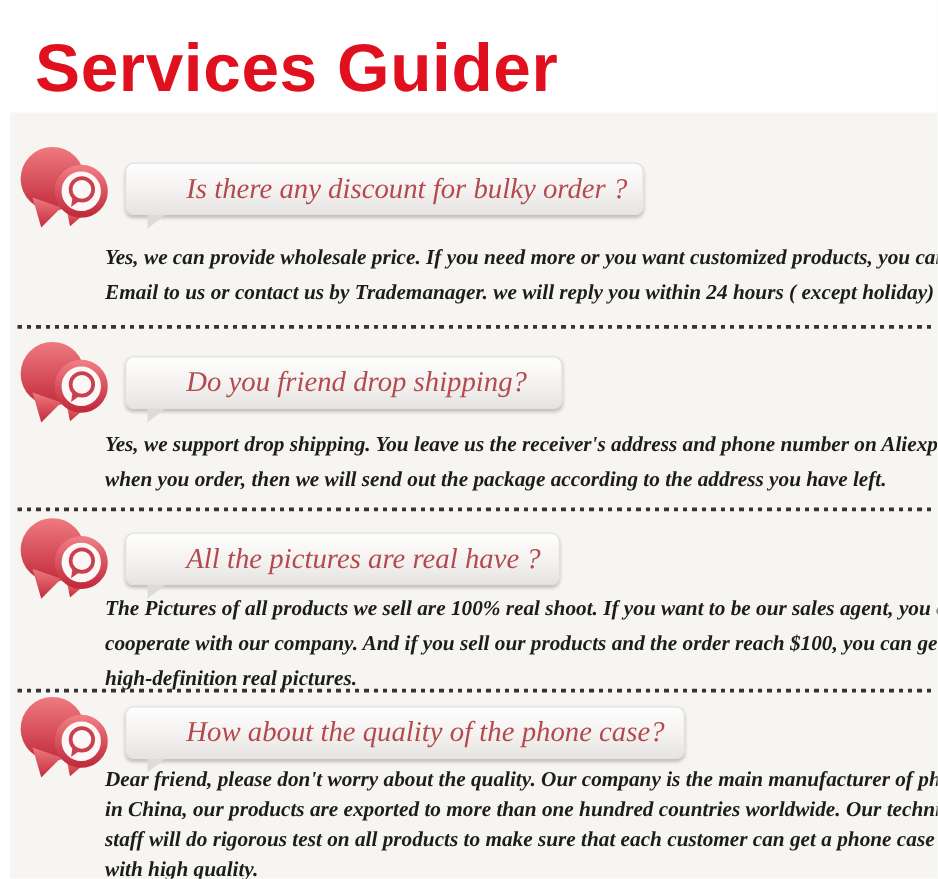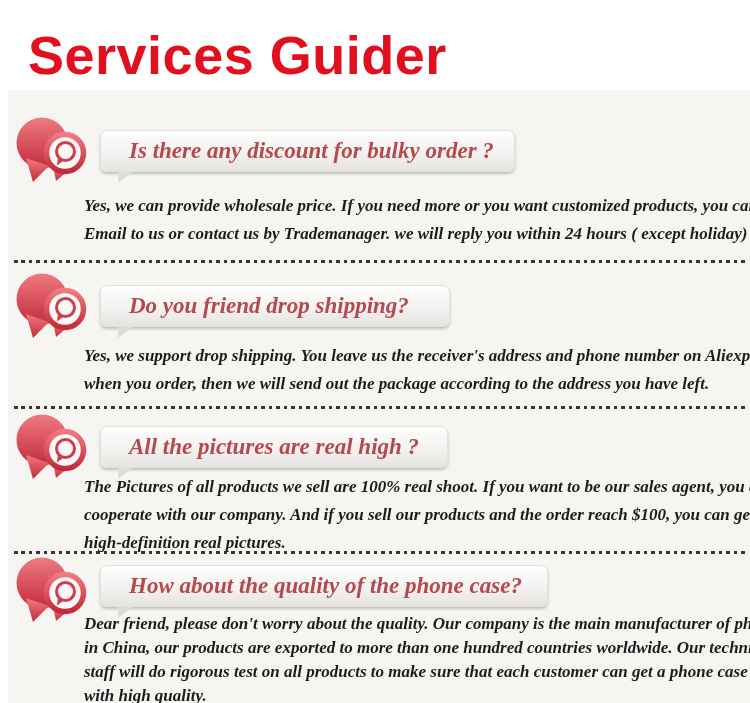--- a/index.html
+++ b/index.html
@@ -60,24 +60,25 @@
     border: 1px solid #e3e1de;
     box-shadow: 0 2px 3px rgba(0,0,0,0.22);
     display: flex;
     align-items: center;
     box-sizing: border-box;
     padding-left: 28px;
   }
   .banner .q-text {
     font-family: "Liberation Serif", serif;
     font-style: italic;
-    font-weight: bold;
+    font-weight: normal;
     font-size: 23px;
     color: #b4494e;
     white-space: nowrap;
+    margin-left: 20px;
   }
   .banner-tail {
     position: absolute;
     left: 118px;
     width: 0;
     height: 0;
     border-top: 11px solid #dedcd9;
     border-right: 14px solid transparent;
   }
   .answer {
@@ -171,21 +172,21 @@
   <section class="qa" style="top:413px;">
     <svg class="bubble-icon" viewBox="0 0 83 72">
       <circle cx="29" cy="27" r="25.5" fill="url(#grad-bubble)"></circle>
       <path d="M13 42 L20 66 L36 50 Z" fill="url(#grad-bubble)"></path>
       <path d="M40 50 L43 65 L56 54 Z" fill="url(#grad-bubble)"></path>
       <circle cx="52" cy="37" r="18.5" fill="#fdf8f7" stroke="url(#grad-bubble)" stroke-width="5.5"></circle>
       <circle cx="52.5" cy="35.5" r="9" fill="none" stroke="#c9404e" stroke-width="3"></circle>
       <path d="M45 42 L43.8 49.5 L50.5 44.8 Z" fill="#c9404e"></path>
     </svg>
     <div class="banner" style="top:13px;width:348px;">
-      <span class="q-text">All the pictures are real high ?</span>
+      <span class="q-text">All the pictures are real have ?</span>
     </div>
     <div class="banner-tail" style="top:55px;"></div>
     <div class="answer lh28" style="top:60px;">
       <div class="line">The Pictures of all products we sell are 100% real shoot. If you want to be our sales agent, you can</div>
       <div class="line">cooperate with our company. And if you sell our products and the order reach $100, you can get</div>
       <div class="line">high-definition real pictures.</div>
     </div>
   </section>
 
   <div class="dashed-sep" style="top:551px;"></div>

